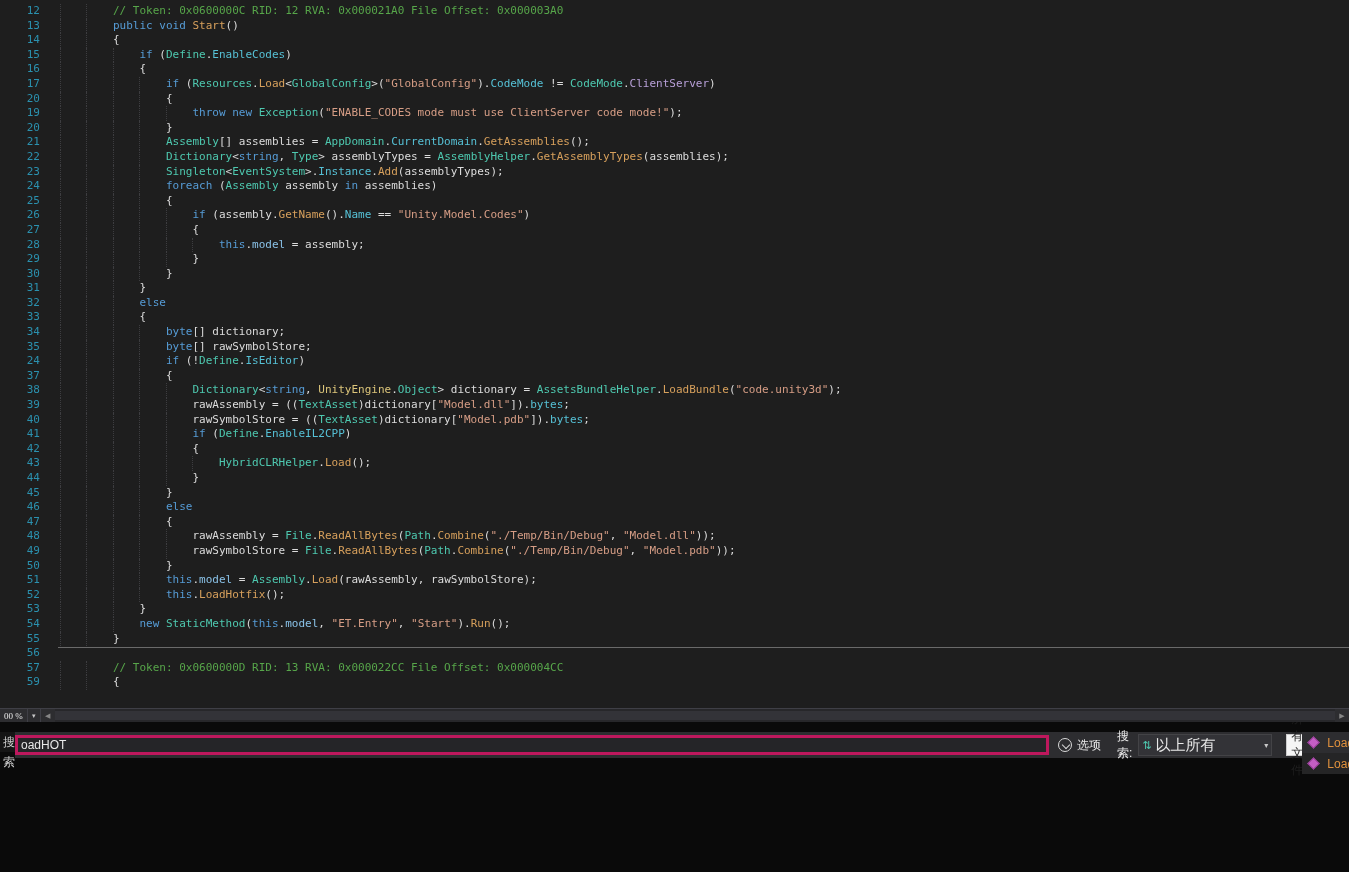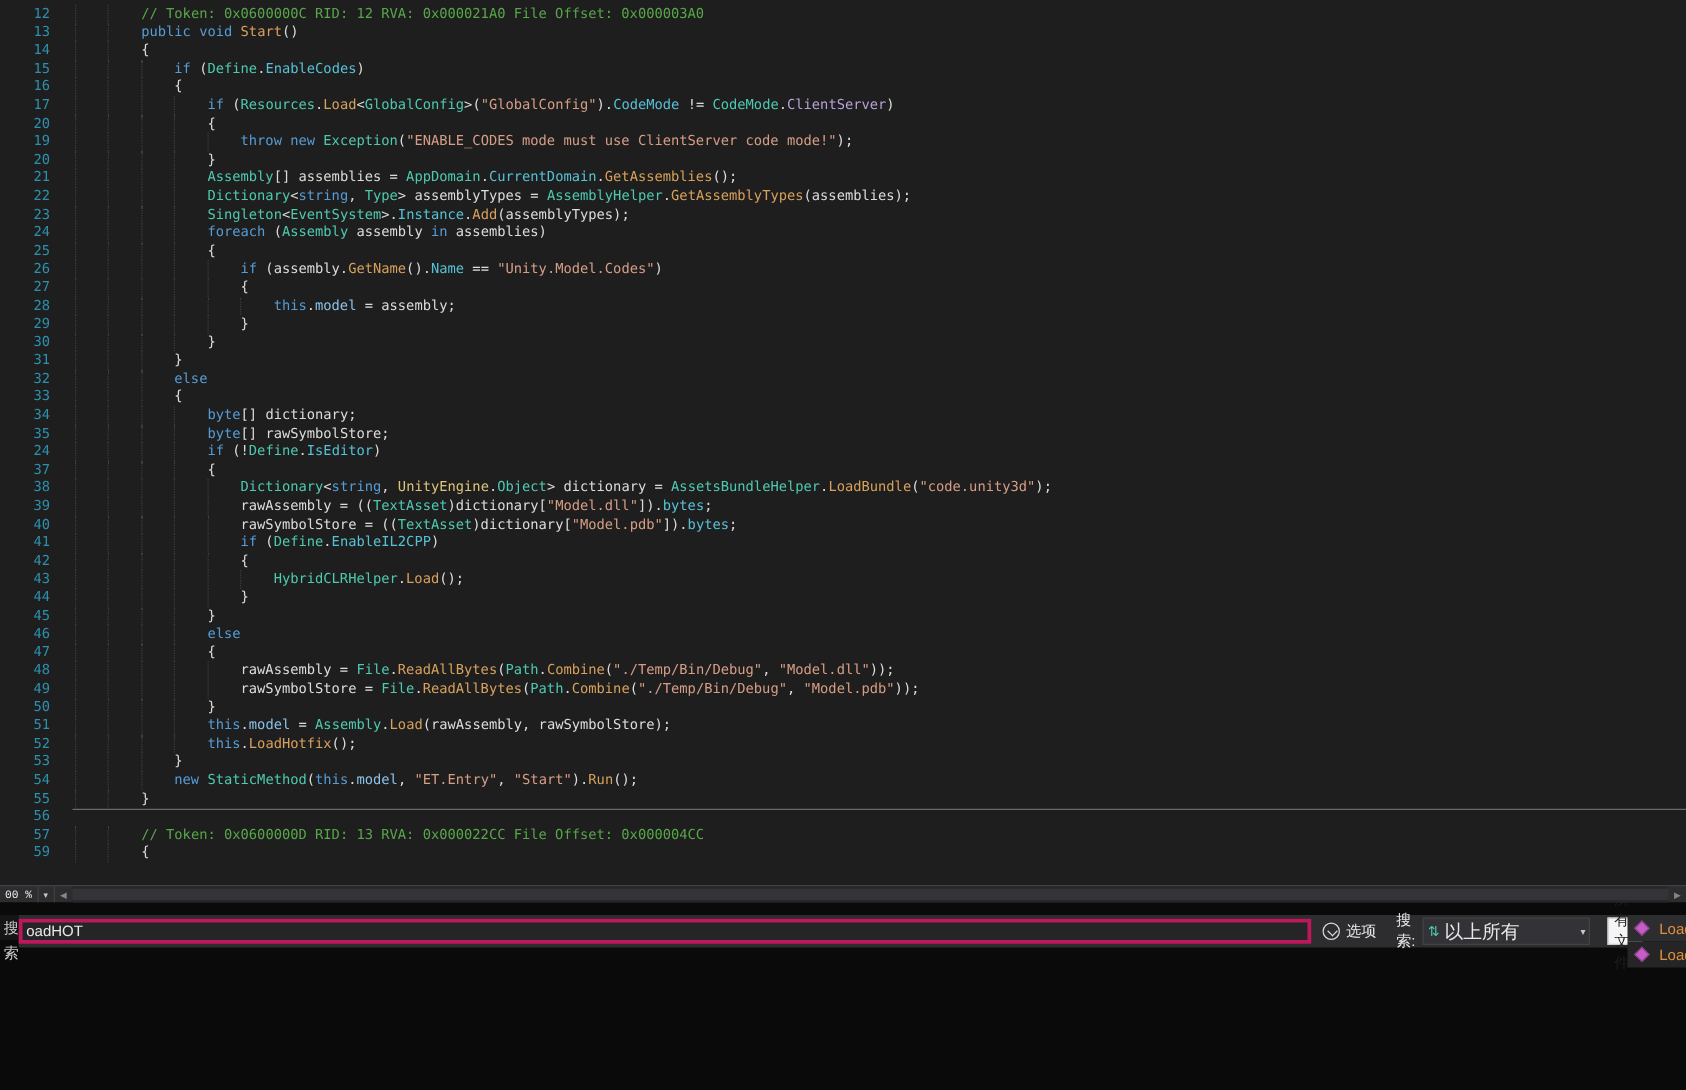--- a/index.html
+++ b/index.html
@@ -12,21 +12,21 @@
   .line-num{flex:none;width:40px;padding-right:4px;text-align:right;color:var(--c-line_number,#2b91af);}
   .line-code{flex:1;padding-left:16px;white-space:pre;}
   .ig{display:inline-block;width:4ch;height:14.6px;vertical-align:top;border-left:1px dotted #3d3d40;box-sizing:border-box;}
   .tk-pl{color:var(--c-plain)} .tk-cm{color:var(--c-comment)} .tk-kw{color:var(--c-keyword)}
   .tk-ty{color:var(--c-type)}  .tk-me{color:var(--c-method)}  .tk-st{color:var(--c-string)}
   .tk-pr{color:var(--c-property)} .tk-fd{color:var(--c-field)} .tk-ns{color:var(--c-namespace)}
   .tk-en{color:var(--c-enum_field)}
 
   
   .bottom-bar{height:14px;background:#2d2d30;display:flex;align-items:stretch;border-top:1px solid #3f3f46;box-sizing:border-box;}
-  .zoom-box{flex:none;display:flex;align-items:center;padding:0 4px;color:#e8e8e8;font-size:9px;font-family:Liberation Mono, monospace;}
+  .zoom-box{flex:none;display:flex;align-items:center;padding:0 4px;color:#e8e8e8;font-size:9px;font-family:Liberation Serif, serif;}
   .zoom-caret{flex:none;width:12px;display:flex;align-items:center;justify-content:center;color:#c8c8c8;font-size:7px;border-left:1px solid #3f3f46;}
   .bar-div{flex:none;width:1px;background:#3f3f46;}
   .scroll-btn{flex:none;width:14px;display:flex;align-items:center;justify-content:center;color:#858585;font-size:7px;}
   .scroll-track{flex:1;background:#27272a;position:relative;}
   .scroll-thumb{position:absolute;left:0;top:2px;bottom:2px;width:100%;background:#333338;}
 
   .gap{height:10px;background:#0a0a0a;}
 
   
   .search-pane{flex:1;display:flex;flex-direction:row;background:#0a0a0a;}

